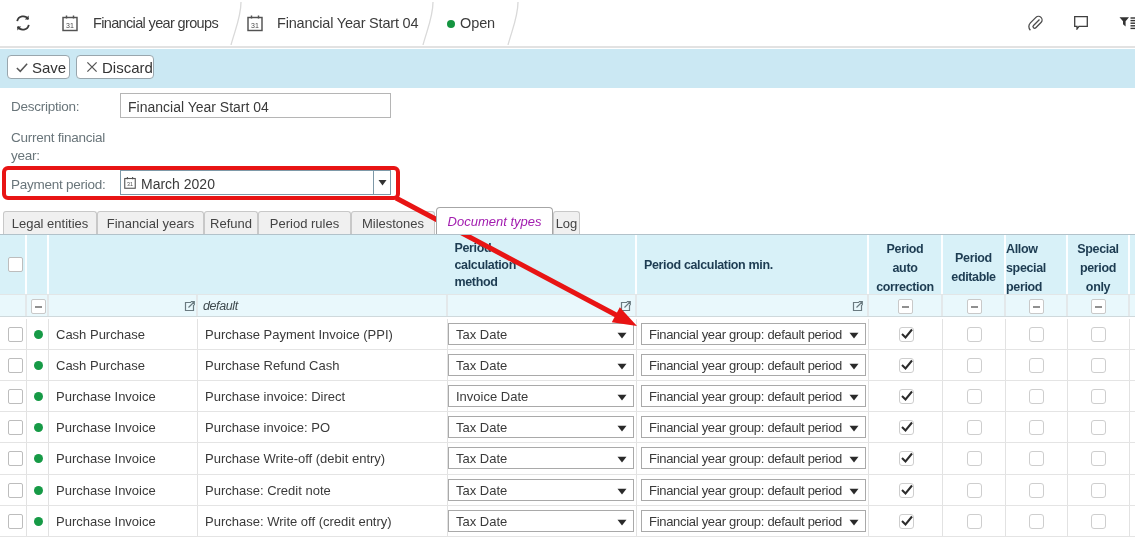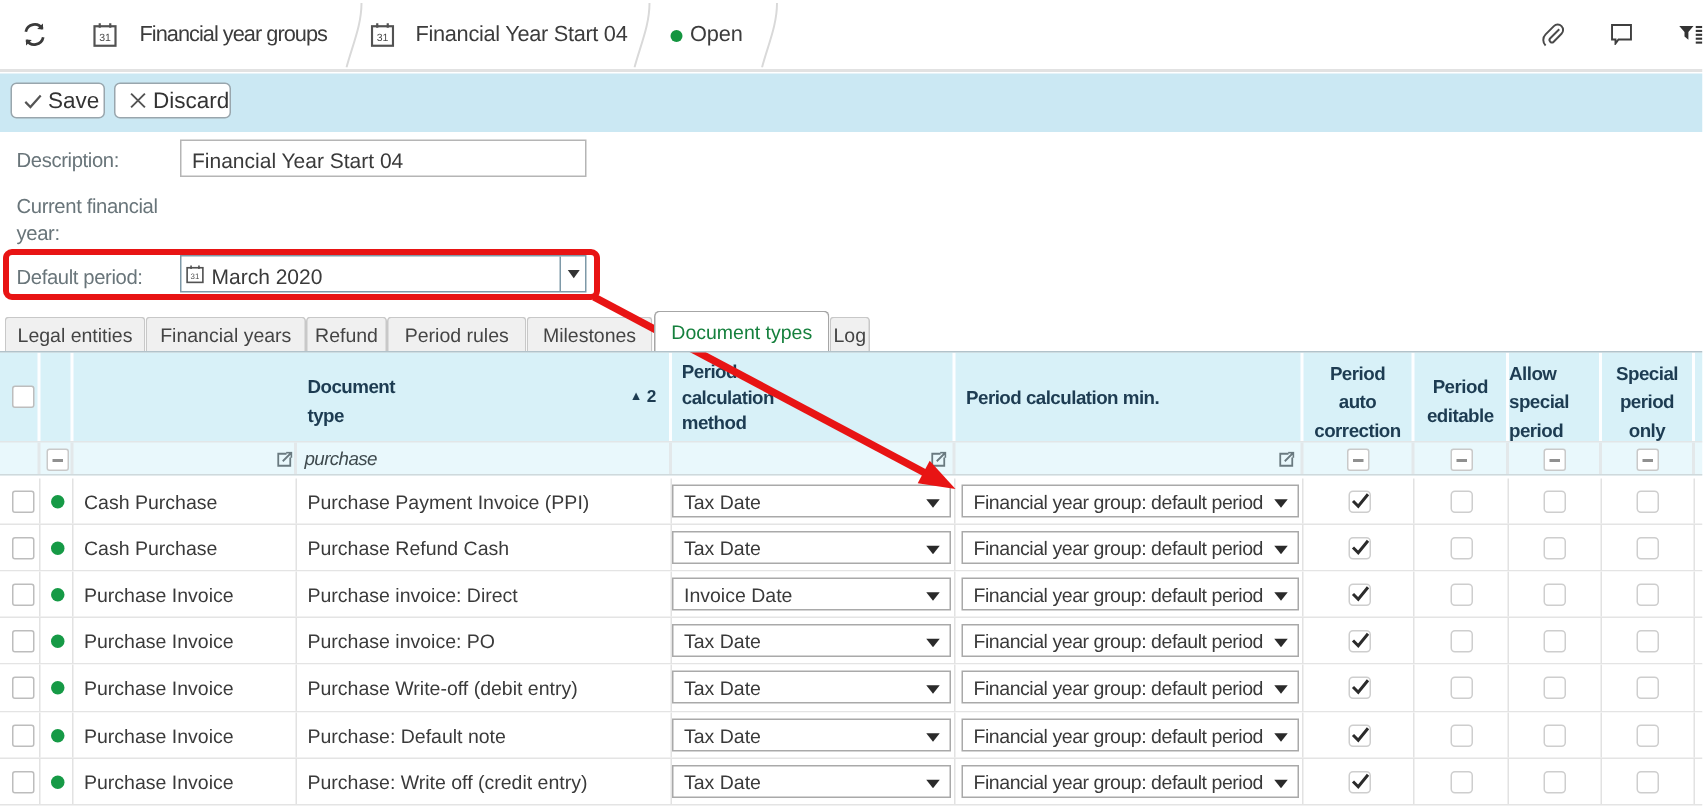--- a/index.html
+++ b/index.html
@@ -33,21 +33,21 @@
 #redbox { position:absolute; left:2px; top:166px; width:398px; height:34px;
   border:4px solid #e81414; border-radius:6px; z-index:55; }
 
 
 .tabstrip { position:absolute; left:0; top:207px; width:1135px; height:28px; }
 .tabline { position:absolute; left:0; top:26.5px; width:1135px; height:1.6px; background:#b2c2ca; z-index:70; }
 .tab { position:absolute; top:4px; height:23px; background:#f0f0f0; border:1px solid #c8c8c8;
   border-bottom:none; border-radius:3px 3px 0 0; font-size:13px; color:#444;
   display:flex; align-items:center; justify-content:center; }
 .tab.active { top:0; height:27px; background:#fff; border:1px solid #a6a6a6; border-bottom:none;
-  border-radius:4px 4px 0 0; color:#15803d; z-index:60; }
+  border-radius:4px 4px 0 0; color:#a21caf; z-index:60;font-style:italic; }
 
 
 .thead { position:absolute; left:0; top:235px; width:1135px; height:59px; background:#d8f1f8; }
 .frow  { position:absolute; left:0; top:294px; width:1135px; height:23px; background:#e9f8fc;
   border-top:1.5px solid #e2e6e7; border-bottom:1px solid #cfd9dc; }
 .hcell { position:absolute; top:0; bottom:0; border-right:2px solid #fdfeff;
   font-size:12.5px; font-weight:bold; letter-spacing:-0.35px; color:#1d3c52; }
 .fcell { position:absolute; top:0; bottom:0; border-right:2px solid #e3e8ea; }
 .drow { position:absolute; left:0; width:1135px; height:31px; background:#fff;
   border-bottom:1px solid #e4e4e4; }
@@ -128,21 +128,21 @@
         </svg>Discard</div>
   </div>
 
   <div class="lbl" style="left:11px; top:98px">Description:</div>
   <div class="fld inp" style="top:93px; height:25px">
       <div class="fldtxt">Financial Year Start 04</div>
     </div>
 
   <div class="lbl" style="left:11px; top:129px">Current financial<br>year:</div>
 
-  <div class="lbl" style="left:11px; top:176px">Default period:</div>
+  <div class="lbl" style="left:11px; top:176px">Payment period:</div>
   <div class="fld dd" style="top:170px; height:25px">
     <svg style="position:absolute; left:3px; top:5px" width="12" height="14" viewBox="0 0 16 17">
       <rect x="1" y="2.5" width="14" height="13" fill="none" stroke="#525252" stroke-width="1.45"></rect>
       <line x1="4.5" y1="0.5" x2="4.5" y2="3.5" stroke="#525252" stroke-width="1.45"></line>
       <line x1="11.5" y1="0.5" x2="11.5" y2="3.5" stroke="#525252" stroke-width="1.45"></line>
       <text x="8" y="12.5" font-size="7" fill="#4a4a4a" text-anchor="middle" font-family="Liberation Sans">31</text>
     </svg>
     <div class="fldtxt" style="left:20px">March 2020</div>
     <div class="ddbtn">
         <svg width="9" height="7" viewBox="0 0 9 7">
@@ -160,24 +160,20 @@
     <div class="tab" style="left:204px; width:54px">Refund</div>
     <div class="tab" style="left:258px; width:93px">Period rules</div>
     <div class="tab" style="left:351px; width:84px">Milestones</div>
     <div class="tab active" style="left:436px; width:117px">Document types</div>
     <div class="tab" style="left:553px; width:27px">Log</div>
   </div>
 
   <div class="thead">
     <div class="hcell" style="left:0; width:27px"></div>
     <div class="hcell" style="left:27px; width:22px"></div>
-    <div class="hcell" style="left:198px; width:249.5px">
-      <div style="position:absolute; left:7px; top:14px; line-height:19px">Document<br>type</div>
-      <div style="position:absolute; right:8px; top:22px; font-weight:bold"><span style="font-size:8.5px; vertical-align:1.5px">▲</span><span style="font-size:11.5px; letter-spacing:0"> 2</span></div>
-    </div>
     <div class="hcell" style="left:447.5px; width:189.5px">
       <div style="position:absolute; left:7px; top:5px; line-height:17px">Period<br>calculation<br>method</div>
     </div>
     <div class="hcell" style="left:637px; width:232px">
       <div style="position:absolute; left:7px; top:23px">Period calculation min.</div>
     </div>
     <div class="hcell" style="left:869px; width:74px; text-align:center">
       <div style="position:absolute; left:0; right:0; top:5px; line-height:19px">Period<br>auto<br>correction</div>
     </div>
     <div class="hcell" style="left:943px; width:63px; text-align:center">
@@ -200,21 +196,21 @@
     <div class="fcell" style="left:447.5px; width:189.5px"></div>
     <div class="fcell" style="left:637px; width:232px"></div>
     <div class="fcell" style="left:869px; width:74px"></div>
     <div class="fcell" style="left:943px; width:63px"></div>
     <div class="fcell" style="left:1006px; width:62px"></div>
     <div class="fcell" style="left:1068px; width:62px"></div>
     <div class="dashbox" style="left:31px; top:4px"></div>
     <svg style="position:absolute; left:184px; top:6px" width="11" height="11" viewBox="0 0 11 11">
       <path d="M7 1.5 H1.5 V9.5 H9.5 V4 M4.5 6.5 L10 1 M6.8 0.7 H10.3 V4.2" fill="none" stroke="#6a7a80" stroke-width="1.2"></path>
     </svg>
-    <div style="position:absolute; left:203px; top:4px; font-size:12.5px; font-style:italic; letter-spacing:-0.4px; color:#3f4a4e">purchase</div>
+    <div style="position:absolute; left:203px; top:4px; font-size:12.5px; font-style:italic; letter-spacing:-0.4px; color:#3f4a4e">default</div>
     <svg style="position:absolute; left:620px; top:6px" width="11" height="11" viewBox="0 0 11 11">
       <path d="M7 1.5 H1.5 V9.5 H9.5 V4 M4.5 6.5 L10 1 M6.8 0.7 H10.3 V4.2" fill="none" stroke="#6a7a80" stroke-width="1.2"></path>
     </svg>
     <svg style="position:absolute; left:852px; top:6px" width="11" height="11" viewBox="0 0 11 11">
       <path d="M7 1.5 H1.5 V9.5 H9.5 V4 M4.5 6.5 L10 1 M6.8 0.7 H10.3 V4.2" fill="none" stroke="#6a7a80" stroke-width="1.2"></path>
     </svg>
     <div class="dashbox" style="left:898px; top:4px"></div>
     <div class="dashbox" style="left:967px; top:4px"></div>
     <div class="dashbox" style="left:1029px; top:4px"></div>
     <div class="dashbox" style="left:1091px; top:4px"></div>
@@ -408,21 +404,21 @@
     <div class="dcell" style="left:198px; width:249.5px"></div>
     <div class="dcell" style="left:447.5px; width:189.5px"></div>
     <div class="dcell" style="left:637px; width:232px"></div>
     <div class="dcell" style="left:869px; width:74px"></div>
     <div class="dcell" style="left:943px; width:63px"></div>
     <div class="dcell" style="left:1006px; width:62px"></div>
     <div class="dcell" style="left:1068px; width:62px"></div>
     <div class="cb" style="left:8px; top:8px"></div>
     <div class="dot" style="left:34px; top:11px"></div>
     <div class="celltxt" style="left:56px">Purchase Invoice</div>
-    <div class="celltxt" style="left:205px">Purchase: Default note</div>
+    <div class="celltxt" style="left:205px">Purchase: Credit note</div>
     <div class="rowdd" style="left:448px; width:186px">
           <div class="t">Tax Date</div>
       <svg style="position:absolute; right:6px; top:8px" width="10" height="7" viewBox="0 0 10 7">
             <path d="M0.5 0.8 L9.5 0.8 L5 6.5 Z" fill="#2a2a2a"></path>
           </svg>
         </div>
     <div class="rowdd" style="left:641px; width:225px">
           <div class="t" style="letter-spacing:-0.3px">Financial year group: default period</div>
       <svg style="position:absolute; right:6px; top:8px" width="10" height="7" viewBox="0 0 10 7">
             <path d="M0.5 0.8 L9.5 0.8 L5 6.5 Z" fill="#2a2a2a"></path>

